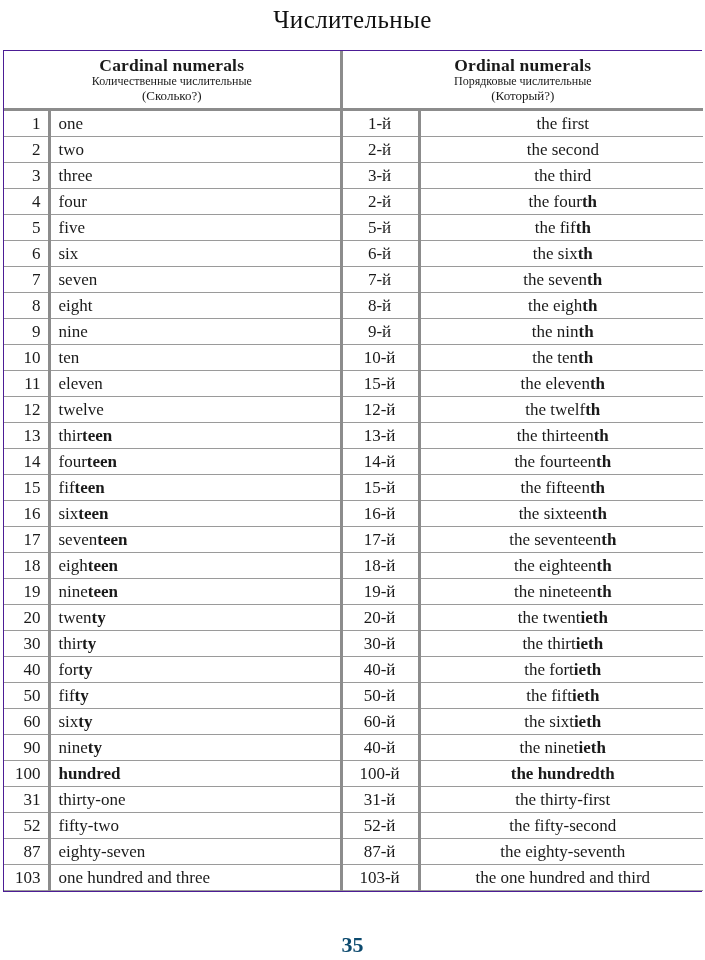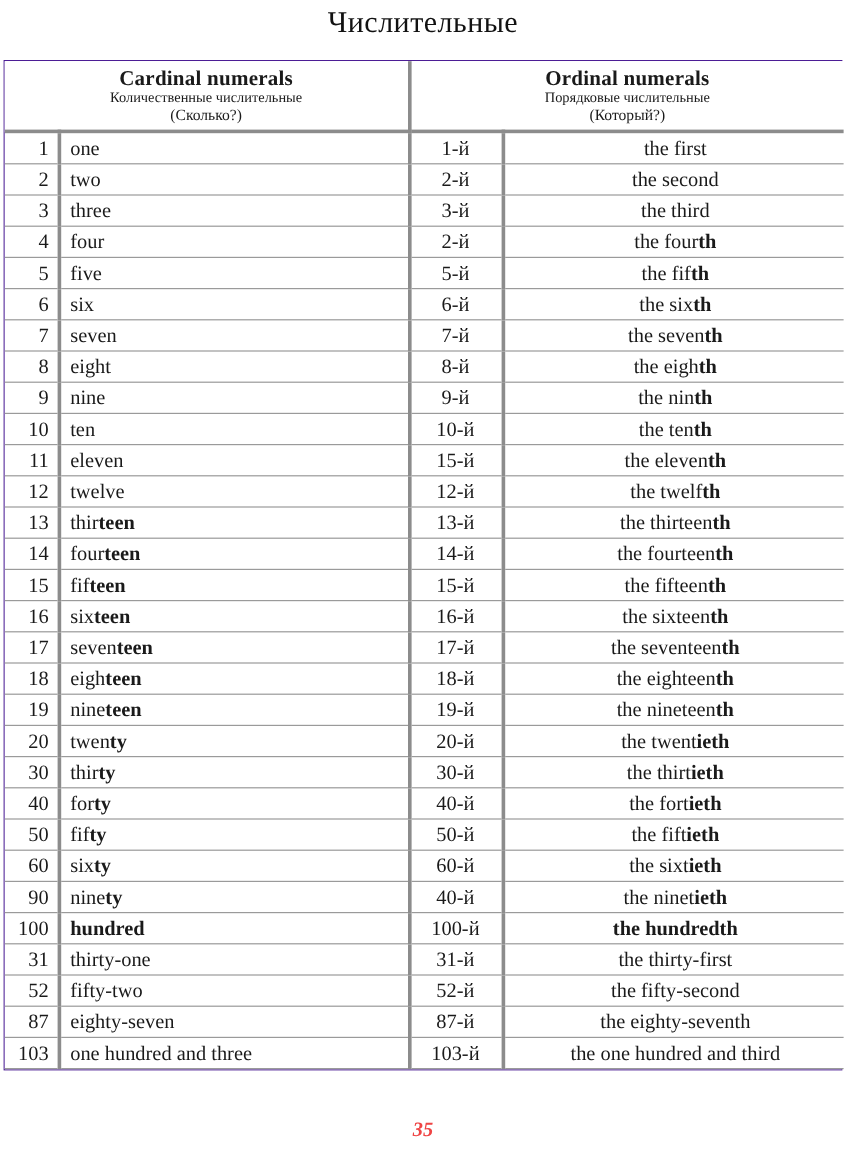--- a/index.html
+++ b/index.html
@@ -125,24 +125,23 @@
   span.pfx { font-weight: normal; }
   .all-bold span.pfx, .all-bold b.sfx { font-weight: bold; }
 
   
   .page-number {
     position: absolute;
     left: 0;
     right: 0;
     top: 932px;
     text-align: center;
-    font-size: 17px;
+    font-size: 22px;
     font-weight: bold;
-    color: #ef4444;
-    font-style: italic;
+    color: #0c4a6e;
   }
 </style>
 </head>
 <body>
 
 <div class="page">
 
   <h1 class="page-title">Числительные</h1>
 
   <div class="table-wrap">

